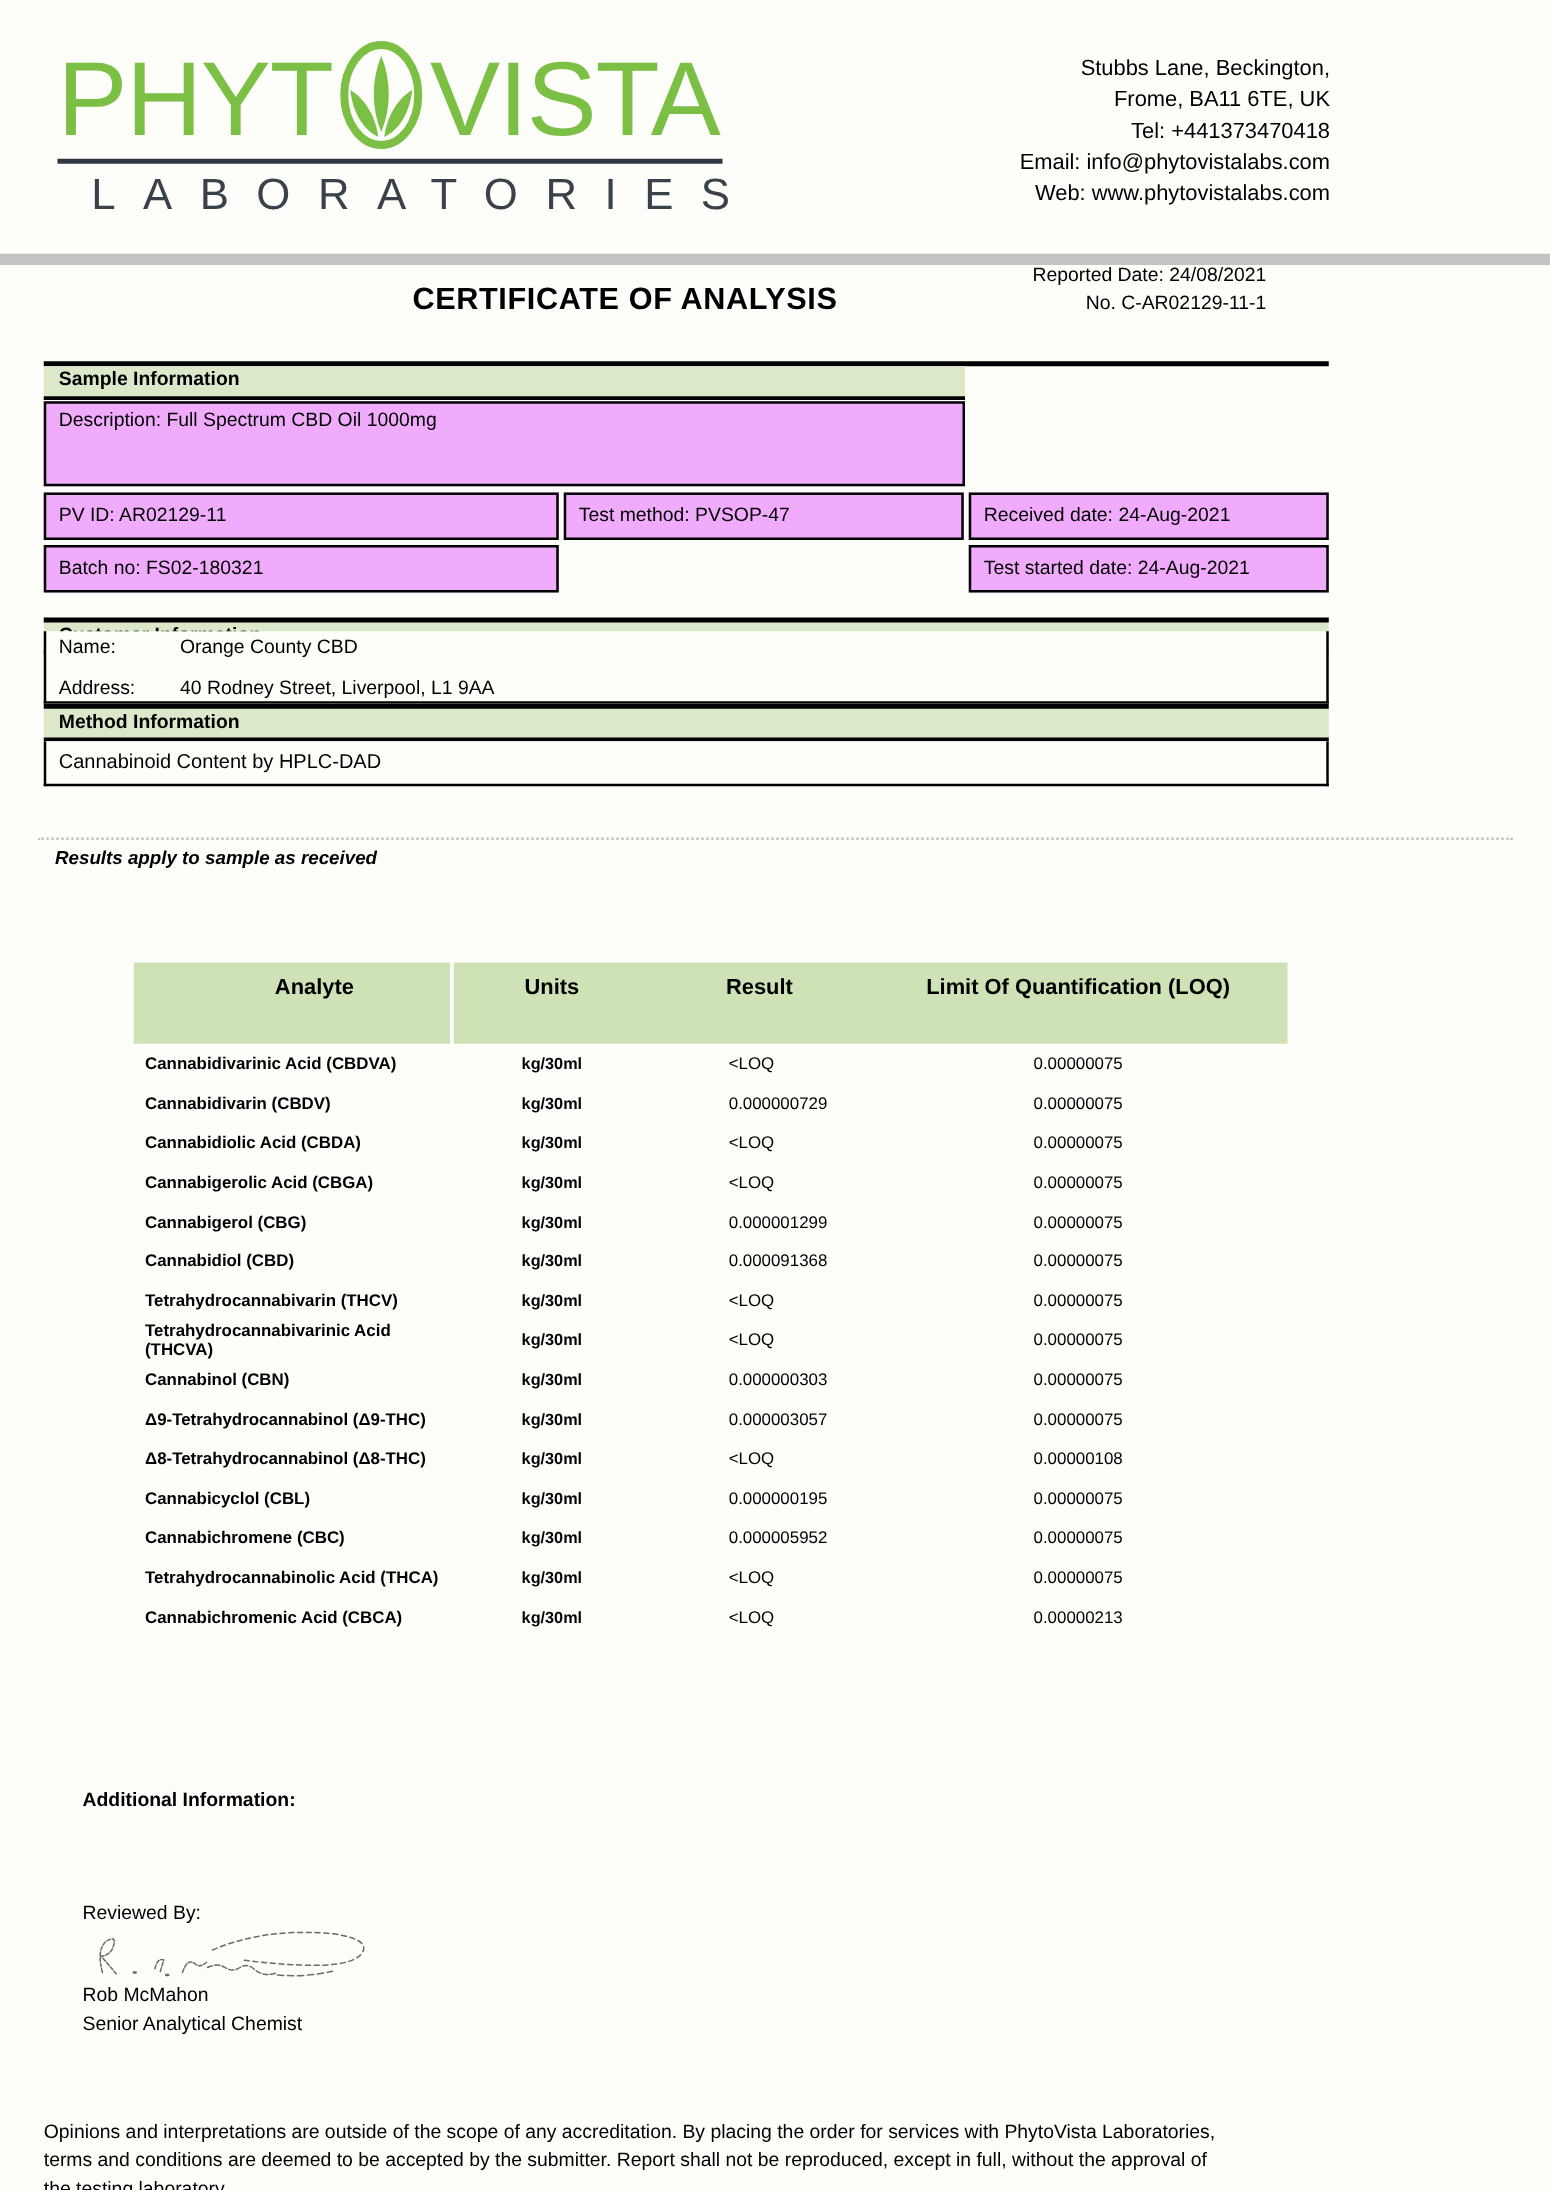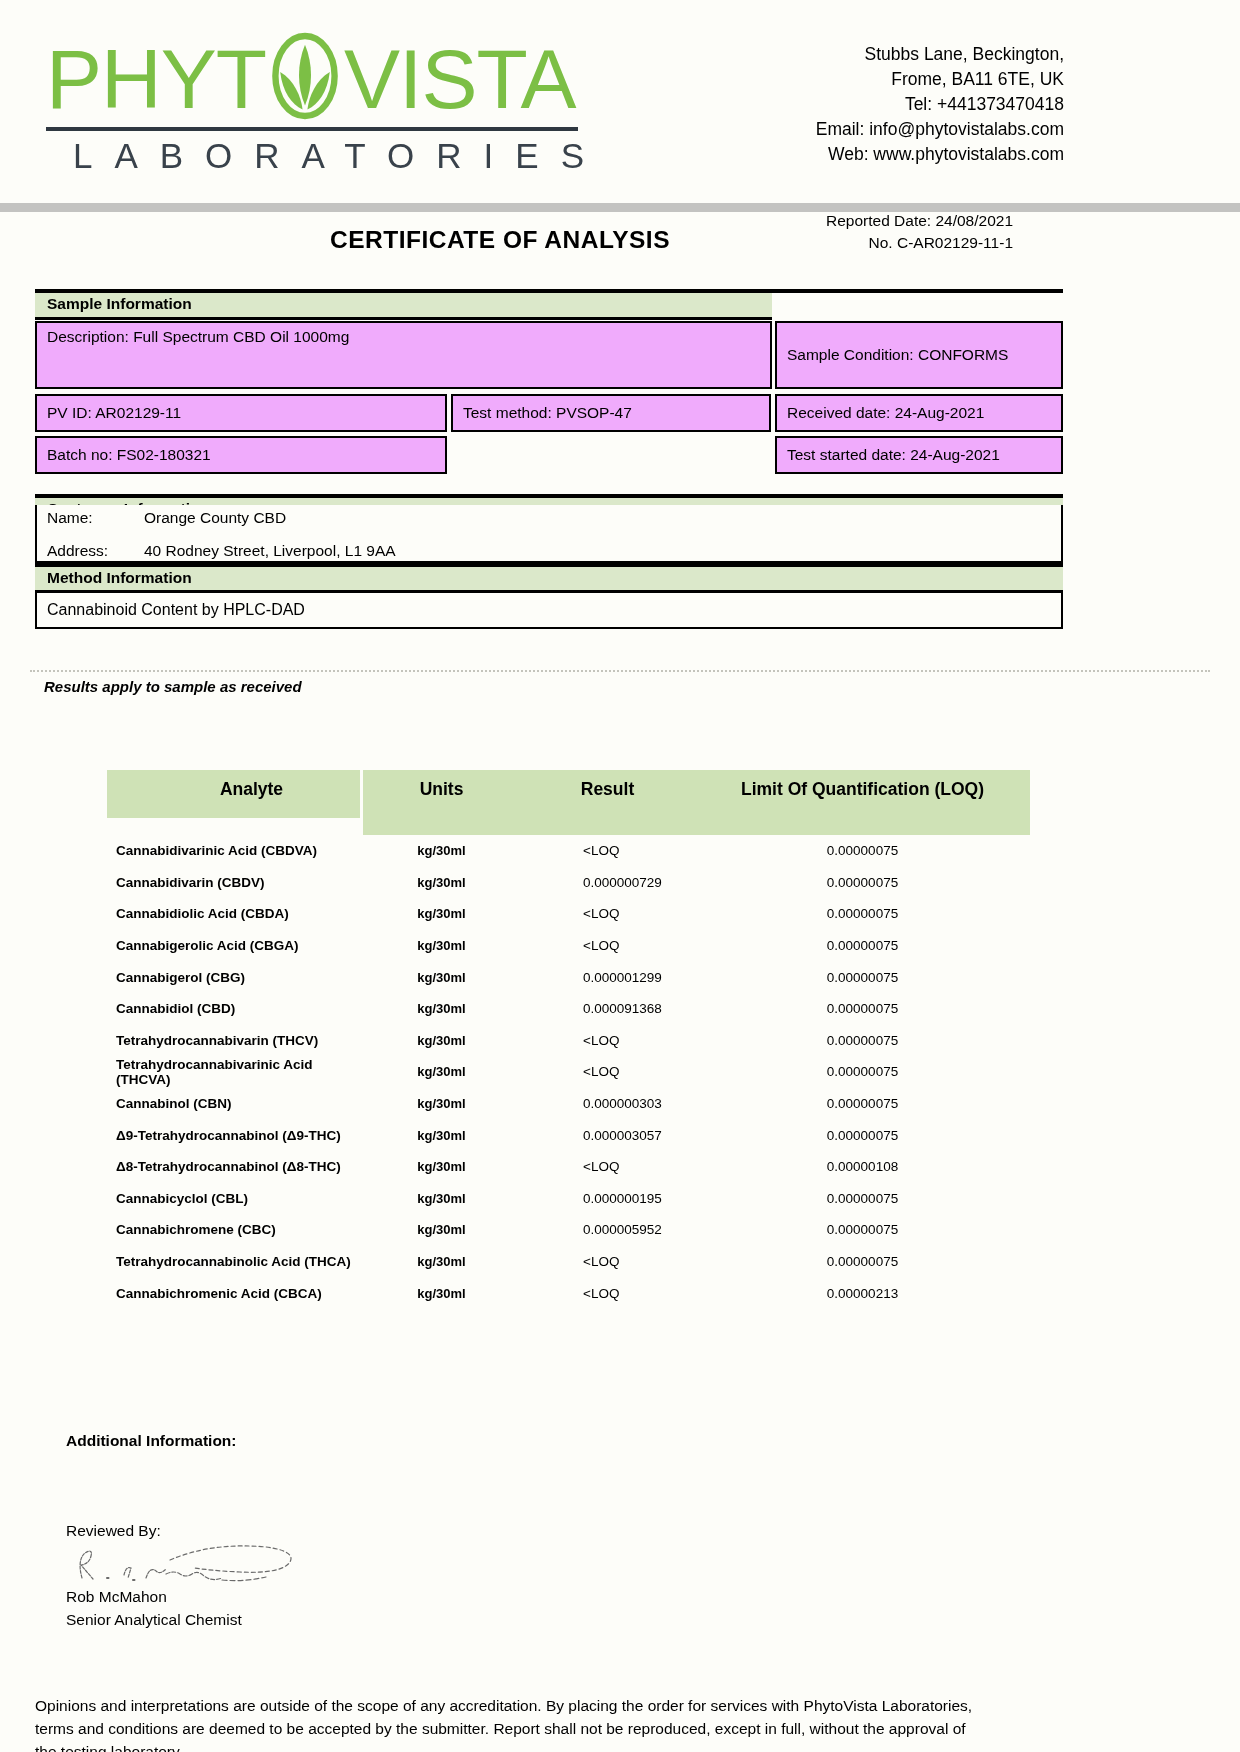--- a/index.html
+++ b/index.html
@@ -61,21 +61,21 @@
 
   .bar-method{left:35px;top:563px;width:1028px;height:30px;border-top:4px solid #000;}
   .method-box{left:35px;top:593px;width:1028px;height:36px;border:2.5px solid #000;border-top:none;
               font-size:16px;display:flex;align-items:center;padding-left:10px;background:#fdfdf9;}
 
   
   .dotline{left:30px;top:670px;width:1180px;border-top:2px dotted #a7a79c;opacity:.65;}
   .note{left:44px;top:678px;font-size:15px;font-weight:bold;font-style:italic;}
 
   .th{background:var(--th-green);font-weight:bold;font-size:17.5px;text-align:center;padding-top:9px;}
-  .th-analyte{left:107px;top:770px;width:253px;height:48px;padding-left:36px;}
+  .th-analyte{left:107px;top:770px;width:253px;height:65px;padding-left:36px;}
   .th-rest{left:363px;top:770px;width:667px;height:65px;display:grid;
            grid-template-columns:157px 175px 335px;padding-top:0;}
   .th-rest div{padding-top:9px;}
 
   .tbody{left:107px;top:835px;width:923px;}
   .trow{display:grid;grid-template-columns:256px 157px 175px 335px;height:31.6px;align-items:center;}
   .tcell{font-size:13.5px;}
   .tcell.c0{padding-left:9px;font-weight:bold;}
   .tcell.c1{text-align:center;font-weight:bold;font-size:13px;}
   .tcell.c2{padding-left:63px;}
@@ -116,21 +116,20 @@
   </div>
 
   <div class="abs graybar"></div>
   <div class="abs reported">Reported Date: 24/08/2021</div>
   <div class="abs report-no">No. C-AR02129-11-1</div>
   <div class="abs coa-title">CERTIFICATE OF ANALYSIS</div>
 
   <div class="abs topline"></div>
   <div class="abs green-bar bar-sample">Sample Information</div>
   <div class="abs cell desc-cell">Description: Full Spectrum CBD Oil 1000mg</div>
-  <div class="abs cell cond-cell">Sample Condition: CONFORMS</div>
   <div class="abs cell r2a">PV ID: AR02129-11</div>
   <div class="abs cell r2b">Test method: PVSOP-47</div>
   <div class="abs cell r2c">Received date: 24-Aug-2021</div>
   <div class="abs cell r3a">Batch no: FS02-180321</div>
   <div class="abs cell r3c">Test started date: 24-Aug-2021</div>
 
   <div class="abs green-bar bar-customer">Customer Information</div>
   <div class="abs customer-box">
     <div class="cust-line cust-name">
       <span class="cust-label">Name:</span><span>Orange County CBD</span>

